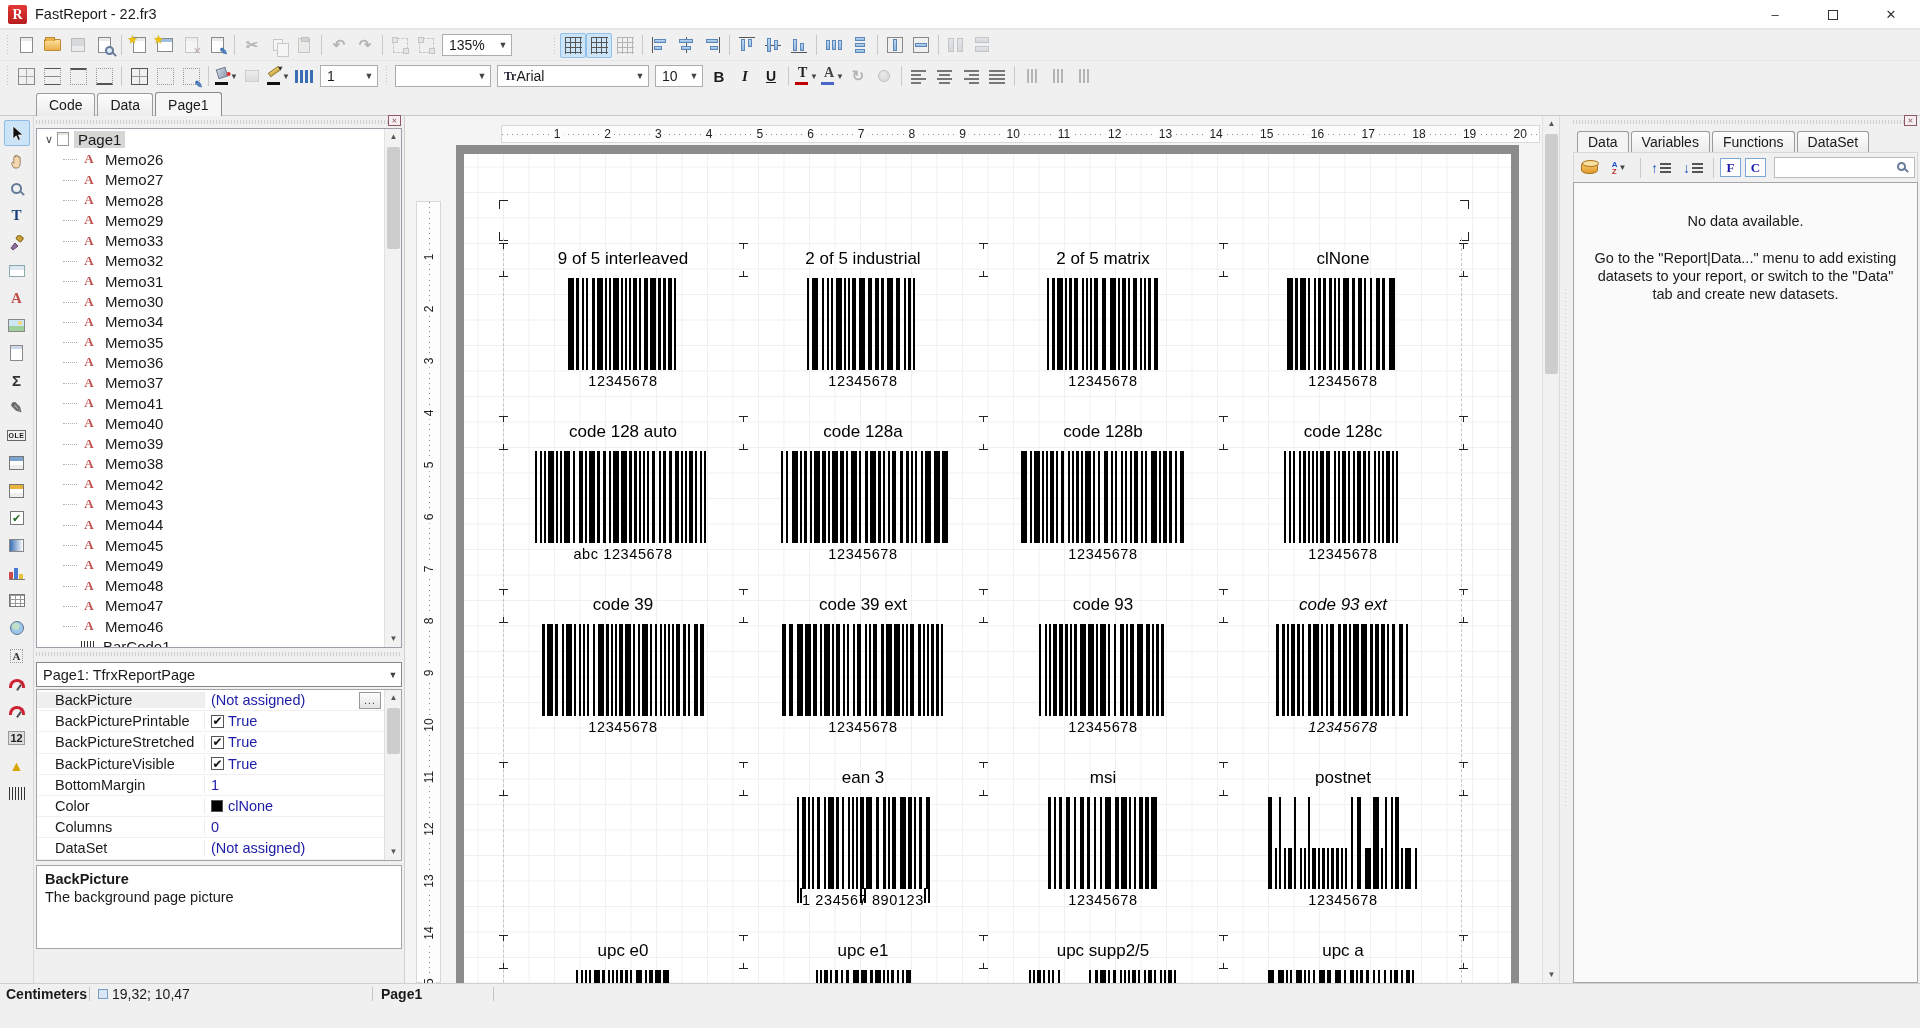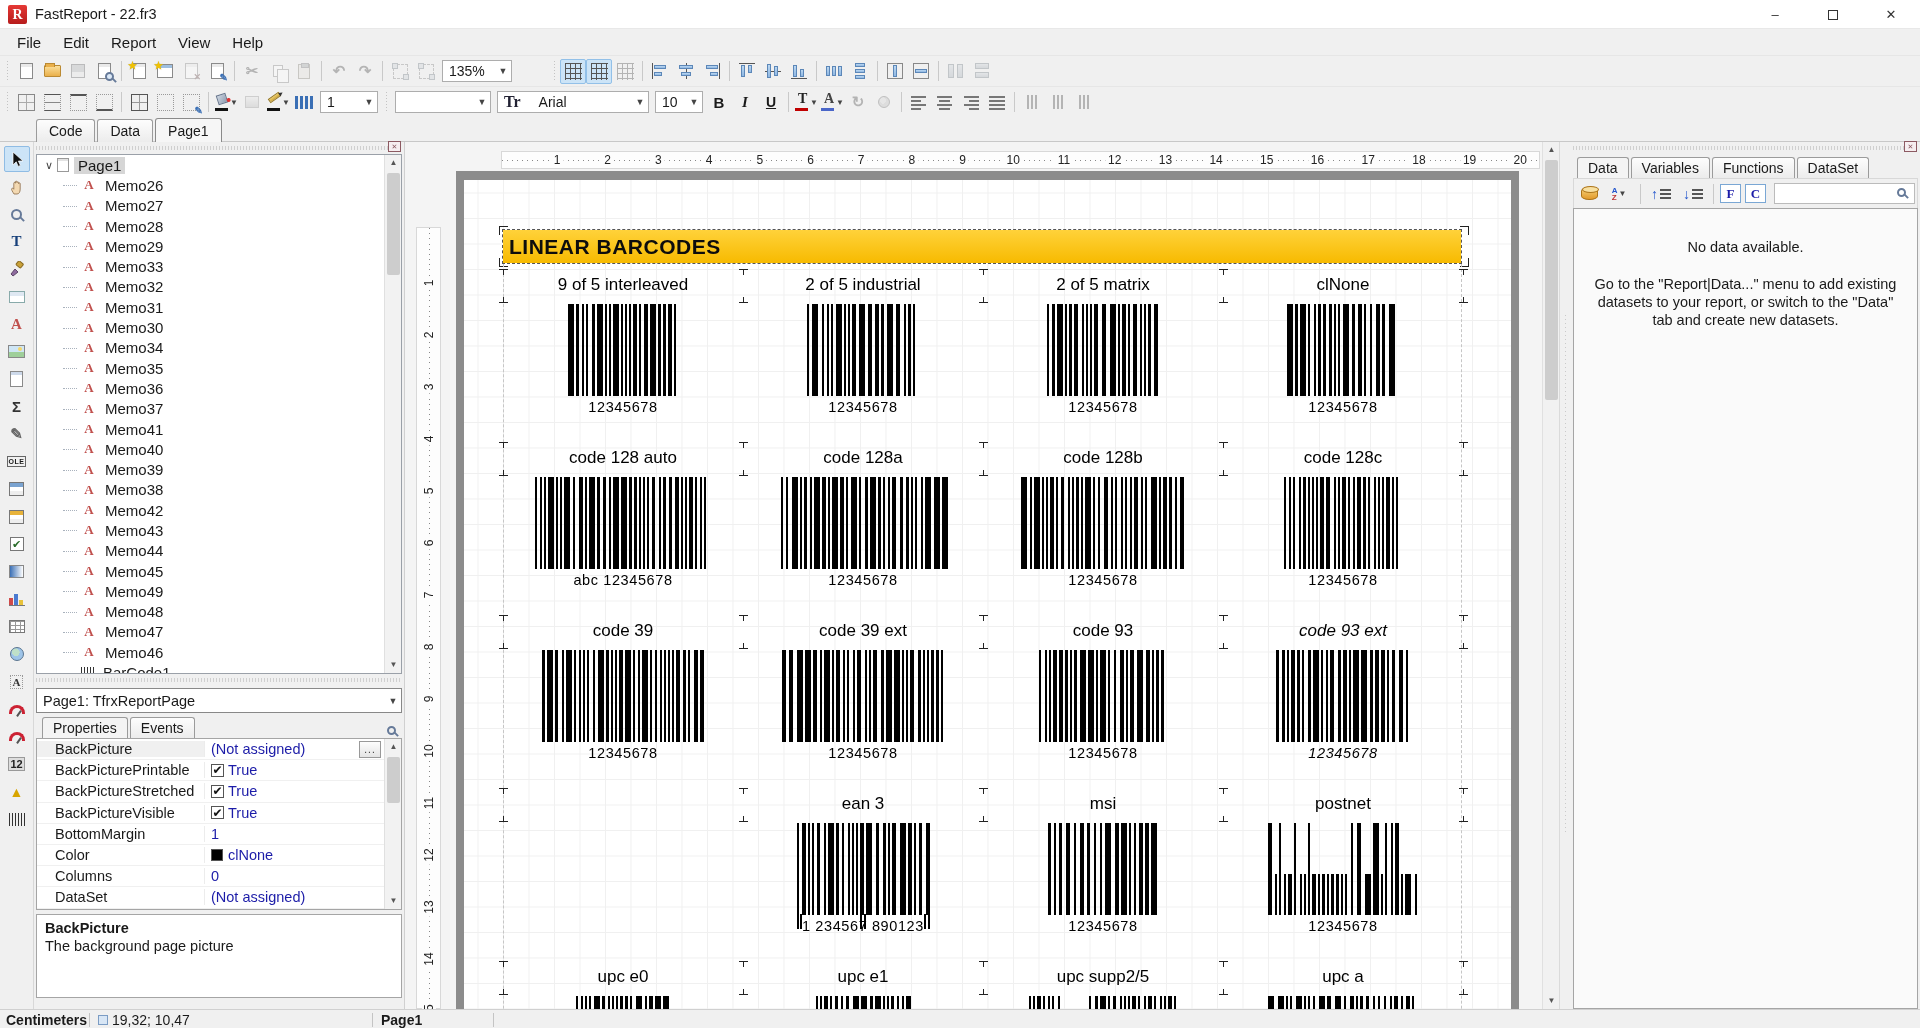--- a/index.html
+++ b/index.html
@@ -205,27 +205,20 @@
   <div class="titlebar">
     <span class="appicon">R</span>
     <span class="title">FastReport - 22.fr3</span>
     <span class="winbtns">
       <span class="wbtn">‒</span>
       <span class="wbtn"><i class="maxg"></i></span>
       <span class="wbtn">✕</span>
     </span>
   </div>
 
-  <div class="menubar" id="menubar">
-      <span class="menuitem">File</span>
-      <span class="menuitem">Edit</span>
-      <span class="menuitem">Report</span>
-      <span class="menuitem">View</span>
-      <span class="menuitem">Help</span>
-    </div>
   <div class="toolbar" id="tb1">
       <i class="tgrip"></i>
       <span class="tbtn">
         <i class="g-pg"></i>
       </span>
       <span class="tbtn">
         <i class="g-folder"></i>
       </span>
       <span class="tbtn dis">
         <i class="g-floppy"></i>
@@ -425,21 +418,21 @@
       <span class="combo" style="width: 58px;">
         <span>1</span>
         <i class="dda">▼</i>
       </span>
       <i class="tgrip"></i>
       <span class="combo" style="width: 96px;">
         <span></span>
         <i class="dda">▼</i>
       </span>
       <span class="combo" style="width: 152px;">
-        <b style="font-family:'Liberation Serif',serif;font-size:16px;margin-right:18px;color:#223">Tr</b>
+        <b style="font-family:'Liberation Serif',serif;font-size:12px;margin-right:0;color:#223">Tr</b>
         <span>Arial</span>
         <i class="dda">▼</i>
       </span>
       <span class="combo" style="width: 48px;">
         <span>10</span>
         <i class="dda">▼</i>
       </span>
       <span class="tbtn">
         <b class="fB">B</b>
       </span>
@@ -738,25 +731,20 @@
           <span class="varr" style="top:0">▲</span>
           <span class="vthumb" style="top:18px;height:102px"></span>
           <span class="varr" style="bottom:0">▼</span>
         </div>
       </div>
       <div class="hgrip"></div>
       <div class="combo selcombo">
         <span>Page1: TfrxReportPage</span>
         <i class="dda">▼</i>
       </div>
-      <div class="insptabs" id="insptabs">
-          <span class="ptab act">Properties</span>
-          <span class="ptab">Events</span>
-          <i class="g-lens insplens"></i>
-        </div>
       <div class="propgrid" id="propgrid">
           <div class="prow sel">
             <span class="pname">BackPicture</span>
             <span class="pval">
               <span>(Not assigned)</span>
               <span style="flex:1"></span>
               <span class="pellipsis">...</span>
             </span>
           </div>
           <div class="prow">
@@ -852,23 +840,20 @@
           <span class="vnum" style="top: 471px;">9</span>
           <span class="vnum" style="top: 523px;">10</span>
           <span class="vnum" style="top: 575px;">11</span>
           <span class="vnum" style="top: 627px;">12</span>
           <span class="vnum" style="top: 679px;">13</span>
           <span class="vnum" style="top: 731px;">14</span>
           <span class="vnum" style="top: 783px;">15</span>
         </div>
       <div class="page">
         <div class="pagein" id="pagein">
-            <div class="band" style="background: linear-gradient(rgb(255, 210, 58), rgb(247, 186, 0));">
-              <span class="bandtext">LINEAR BARCODES</span>
-            </div>
             <i class="bk tl" style="left: 35px; top: 46px;"></i>
             <i class="bk tr" style="left: 996px; top: 46px;"></i>
             <i class="bk bl" style="left: 35px; top: 78px;"></i>
             <i class="bk br" style="left: 996px; top: 78px;"></i>
             <i class="guide" style="left: 39px;"></i>
             <i class="guide" style="left: 997px;"></i>
             <div class="cell" style="left: 39px; top: 89px;">
               <div class="clabel">9 of 5 interleaved</div>
               <div class="bwrap">
                 <div class="bars" style="width:110px;height:92px">

